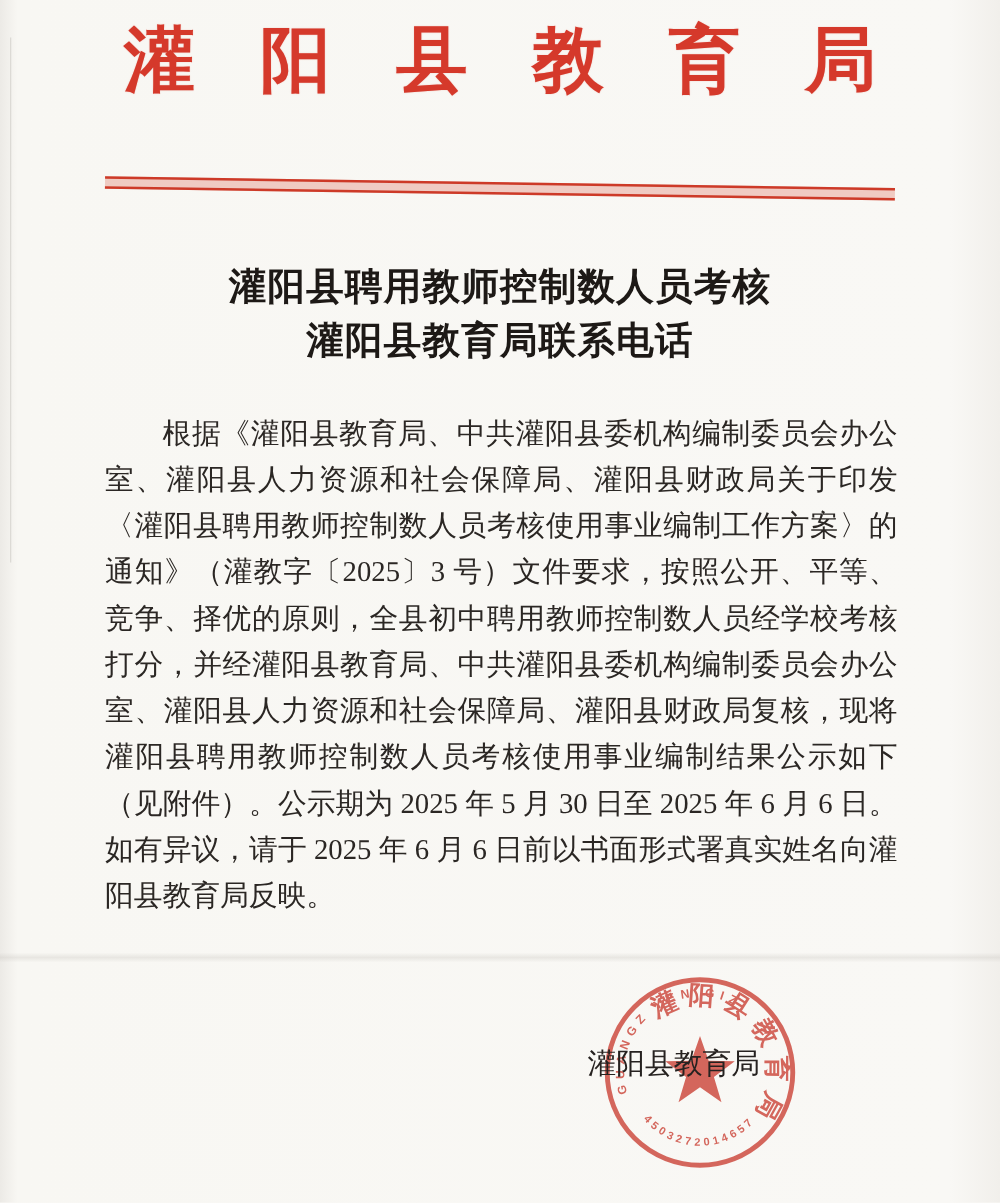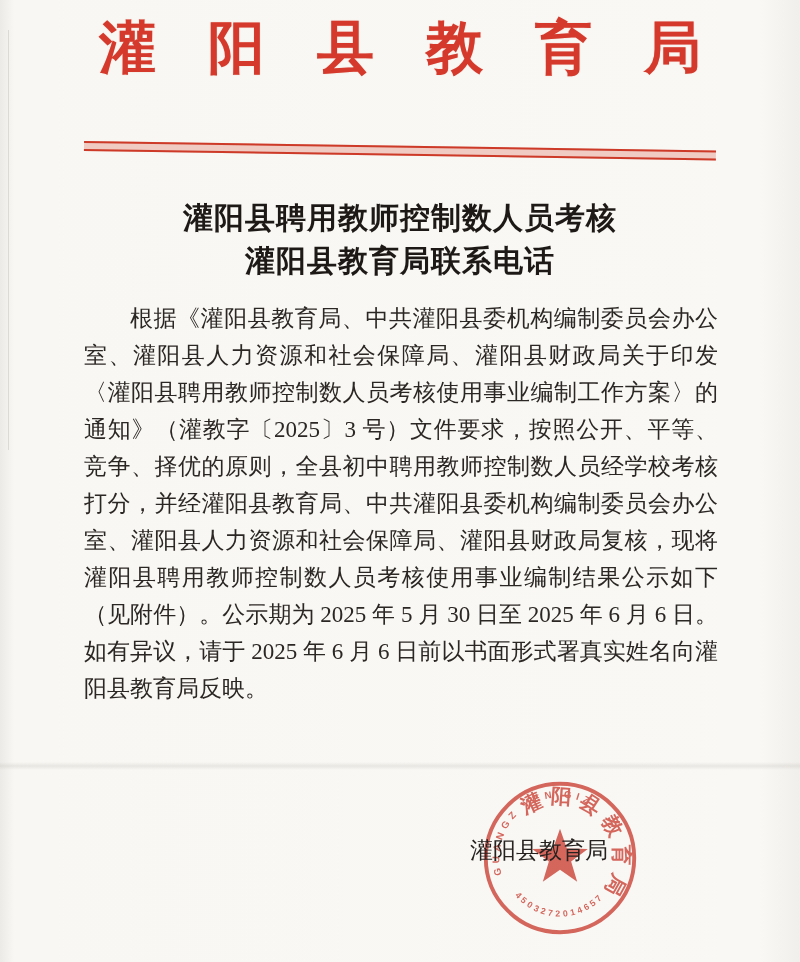--- a/index.html
+++ b/index.html
@@ -28,27 +28,27 @@
     letter-spacing:52px;margin-right:-52px;white-space:nowrap;
     text-shadow:0 0 1px rgba(213,57,43,.35);
   }
   .red-rule{
     position:absolute;left:84px;top:141px;width:632px;height:6px;
     border-top:2px solid #cd3a28;border-bottom:2px solid #cd3a28;
     background:rgba(224,120,104,.35);
     transform:rotate(0.85deg);transform-origin:left center;
   }
   .doc-title{
-    position:absolute;left:0;top:196px;width:800px;text-align:center;
+    position:absolute;left:0;top:208px;width:800px;text-align:center;
     font-family:"Liberation Sans","DejaVu Sans",sans-serif;
     font-weight:bold;font-size:30px;line-height:43px;color:#1d1916;
     letter-spacing:1px;
   }
   .body-text{
-    position:absolute;left:84px;top:300px;width:634px;
+    position:absolute;left:84px;top:328px;width:634px;
     font-size:23px;line-height:37px;text-align:justify;
   }
   .body-text p{margin:0;}
   .indent2{text-indent:2em;}
   .attachment{margin-top:20px;text-indent:64px;}
   .signature{
     position:absolute;left:470px;top:831px;
     font-size:23px;line-height:40px;white-space:nowrap;z-index:3;
     color:#262220;
   }

